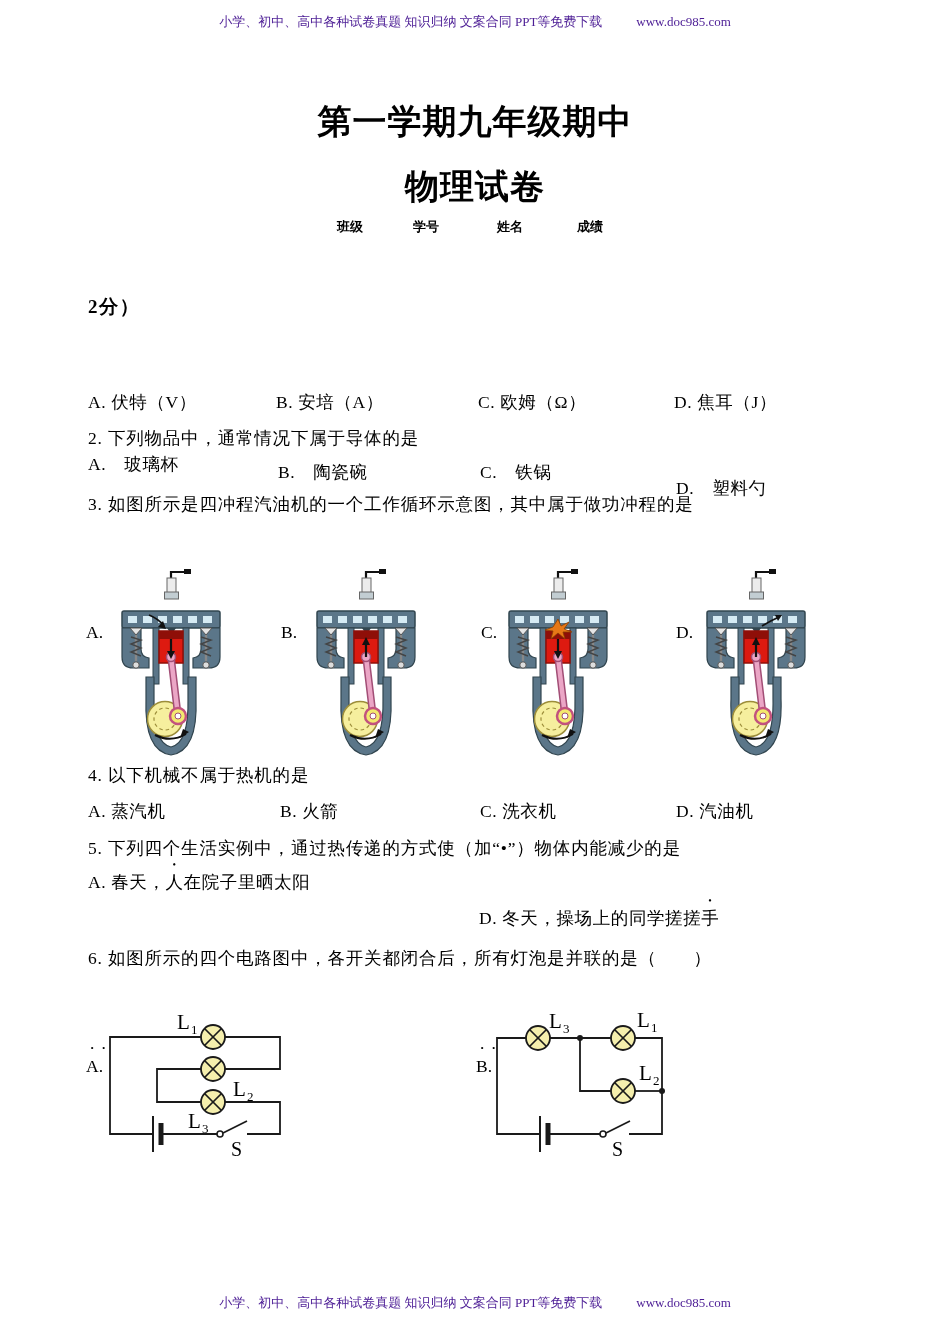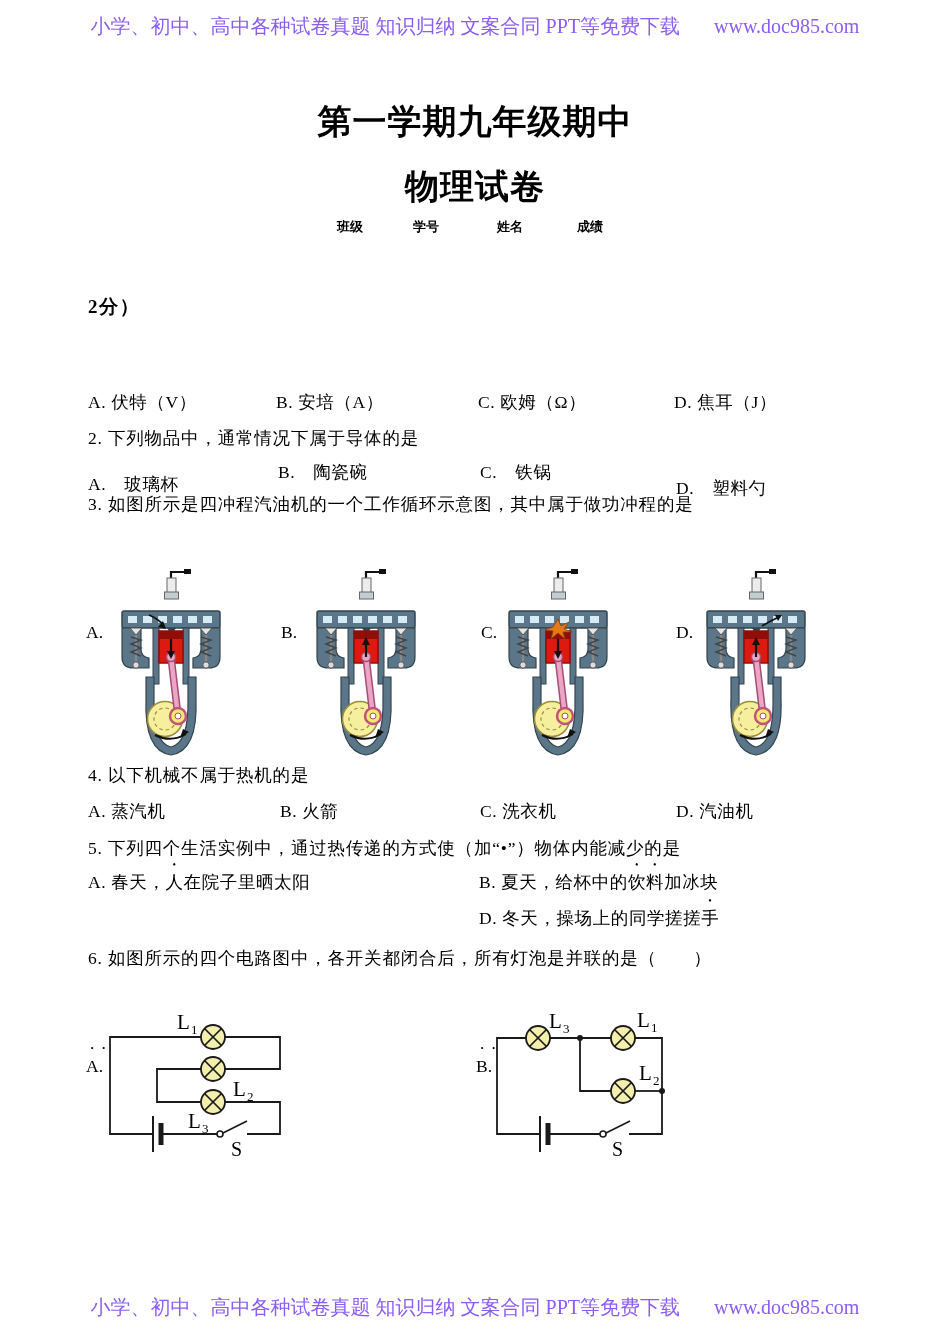--- a/index.html
+++ b/index.html
@@ -5,21 +5,21 @@
   * { margin:0; padding:0; box-sizing:border-box; }
   html,body { background:#888; }
   #page {
     position:relative; width:950px; height:1344px; margin:0 auto;
     background:#ffffff; color:#000;
     font-family:"Liberation Serif","DejaVu Serif",serif;
     overflow:hidden;
   }
   .abs { position:absolute; white-space:pre; }
   .center { left:0; width:950px; text-align:center; }
-  .meta-line { font-size:20px; color:#8b5cf6; }
+  .meta-line { font-size:13px; color:#4c1d95; }
   .meta-line .gap { display:inline-block; width:34px; }
   .doc-title { font-size:34px; font-weight:700; letter-spacing:1px; }
   .info-field { font-size:13px; font-weight:700; }
   .section-heading { font-size:19px; font-weight:700; letter-spacing:1.6px; }
   .stem { font-size:17.5px; letter-spacing:0.8px; }
   .opt  { font-size:17.5px; letter-spacing:0.6px; }
   .fig-label { font-size:17.5px; }
   .dot-marks { font-size:13px; font-weight:700; letter-spacing:2px; }
   .emph { position:relative; display:inline-block; }
   .emph::after {
@@ -91,21 +91,21 @@
   <div class="abs info-field" style="left:577px;top:218px">成绩</div>
 
   <div class="abs section-heading" style="left:88px;top:294px">2分）</div>
 
   <div class="abs opt" style="left:88px;top:390px">A. 伏特（V）</div>
   <div class="abs opt" style="left:276px;top:390px">B. 安培（A）</div>
   <div class="abs opt" style="left:478px;top:390px">C. 欧姆（Ω）</div>
   <div class="abs opt" style="left:674px;top:390px">D. 焦耳（J）</div>
 
   <div class="abs stem" style="left:88px;top:426px">2. 下列物品中，通常情况下属于导体的是</div>
-  <div class="abs opt" style="left:88px;top:472px">A.　玻璃杯</div>
+  <div class="abs opt" style="left:88px;top:452px">A.　玻璃杯</div>
   <div class="abs opt" style="left:278px;top:460px">B.　陶瓷碗</div>
   <div class="abs opt" style="left:480px;top:460px">C.　铁锅</div>
   <div class="abs opt" style="left:676px;top:476px">D.　塑料勺</div>
 
   <div class="abs stem" style="left:88px;top:492px">3. 如图所示是四冲程汽油机的一个工作循环示意图，其中属于做功冲程的是</div>
 
   <div class="abs fig-label" style="left:86px;top:622px">A.</div>
   <div class="abs fig-label" style="left:281px;top:622px">B.</div>
   <div class="abs fig-label" style="left:481px;top:622px">C.</div>
   <div class="abs fig-label" style="left:676px;top:622px">D.</div>
@@ -141,21 +141,20 @@
   </div>
 
   <div class="abs stem" style="left:88px;top:763px">4. 以下机械不属于热机的是</div>
   <div class="abs opt" style="left:88px;top:799px">A. 蒸汽机</div>
   <div class="abs opt" style="left:280px;top:799px">B. 火箭</div>
   <div class="abs opt" style="left:480px;top:799px">C. 洗衣机</div>
   <div class="abs opt" style="left:676px;top:799px">D. 汽油机</div>
 
   <div class="abs stem" style="left:88px;top:836px">5. 下列四个生活实例中，通过热传递的方式使（加“•”）物体内能减少的是</div>
   <div class="abs opt" style="left:88px;top:870px">A. 春天，<span class="emph">人</span>在院子里晒太阳</div>
-  <div class="abs opt" style="left:479px;top:870px">B. 夏天，给杯中的<span class="emph">饮</span><span class="emph">料</span>加冰块</div>
   <div class="abs opt" style="left:479px;top:906px">D. 冬天，操场上的同学搓搓<span class="emph">手</span></div>
 
   <div class="abs stem" style="left:88px;top:946px">6. 如图所示的四个电路图中，各开关都闭合后，所有灯泡是并联的是（　　）</div>
 
   <div class="abs dot-marks" style="left:90px;top:1040px">· ·</div>
   <div class="abs fig-label" style="left:86px;top:1056px">A.</div>
   <div class="abs" style="left:85px;top:968px">
     <svg width="230" height="160" viewBox="0 0 230 160">
       <g stroke="#1a1a1a" stroke-width="1.8" fill="none">
         <polyline points="116,33 25,33 25,130 68,130"></polyline>

